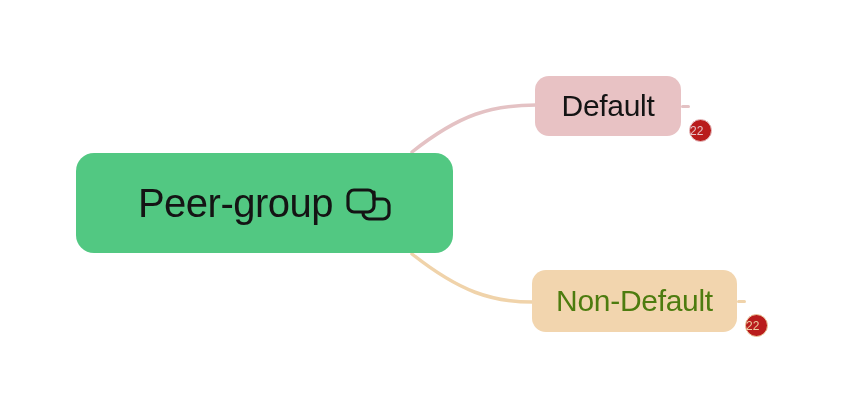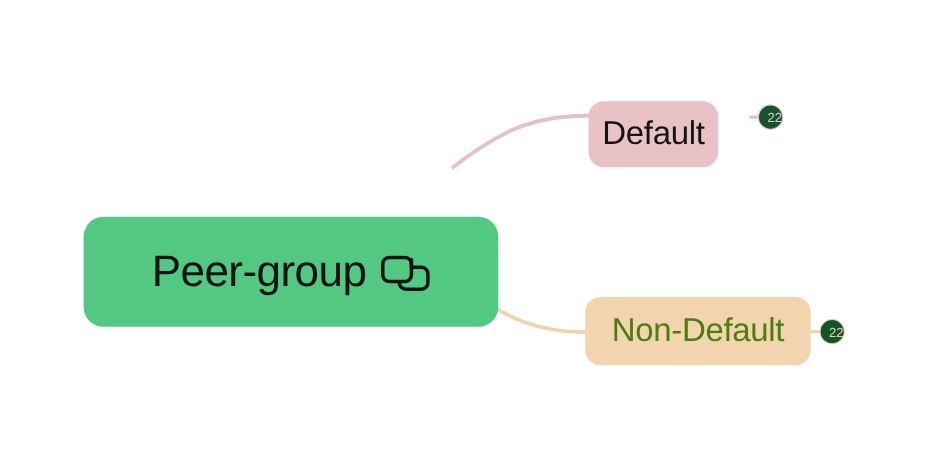--- a/index.html
+++ b/index.html
@@ -45,22 +45,22 @@
     gap: 13px;
   }
   .child-node {
     font-size: 30px;
     font-weight: 500;
     letter-spacing: -0.3px;
     border-radius: 14px;
   }
   .child-default {
     left: 535px;
-    top: 92px;
-    width: 118px;
+    top: 76px;
+    width: 146px;
     height: 60px;
   }
   .child-nondefault {
     left: 532px;
     top: 270px;
     width: 205px;
     height: 62px;
   }
   .link-icon-svg {
     width: 45px;
@@ -71,24 +71,25 @@
   .badge {
     position: absolute;
     z-index: 2;
     width: 23px;
     height: 23px;
     border-radius: 50%;
     border: 1.5px solid currentColor;
     box-sizing: border-box;
     display: flex;
     align-items: center;
-    justify-content: flex-end;
+    justify-content: flex-start;
     font-size: 12px;
     font-weight: 500;
-    background: #14532d;
+    background: #b91c1c;
+    margin-top: 24px;
   }
   .badge-default {
     left: 689px;
     top: 95px;
   }
   .badge-nondefault {
     left: 745px;
     top: 290px;
   }
   .badge-stub {
@@ -113,21 +114,21 @@
 </head>
 <body>
 
 <div class="canvas">
 
   <svg class="connector-layer" viewBox="0 0 846 408">
     <path d="M 412 152 C 460 114, 492 105, 536 105" fill="none" stroke-width="3.5" stroke-linecap="round" style="stroke: rgb(228, 194, 196);"></path>
     <path d="M 412 254 C 460 292, 492 302, 533 302" fill="none" stroke-width="3.5" stroke-linecap="round" style="stroke: rgb(240, 211, 170);"></path>
   </svg>
 
-  <div class="node root-node" style="background-color: rgb(82, 200, 130); color: rgb(20, 20, 20); margin-top: 44px;">
+  <div class="node root-node" style="background-color: rgb(82, 200, 130); color: rgb(20, 20, 20);">
     <span class="node-label">Peer-group</span>
     <svg class="link-icon-svg" viewBox="0 0 45 33">
       <rect x="17" y="11" width="26" height="20" rx="6" fill="none" stroke="#141414" stroke-width="3.2"></rect>
       <rect x="2" y="2" width="26" height="22" rx="6" stroke="#141414" stroke-width="3.2" style="fill: rgb(82, 200, 130);"></rect>
       <line x1="28" y1="4" x2="28" y2="11" stroke="#141414" stroke-width="3.2" stroke-linecap="round"></line>
     </svg>
   </div>
 
   <div class="node child-node child-default" style="background-color: rgb(232, 194, 196); color: rgb(20, 20, 20);">
     <span class="node-label">Default</span>

